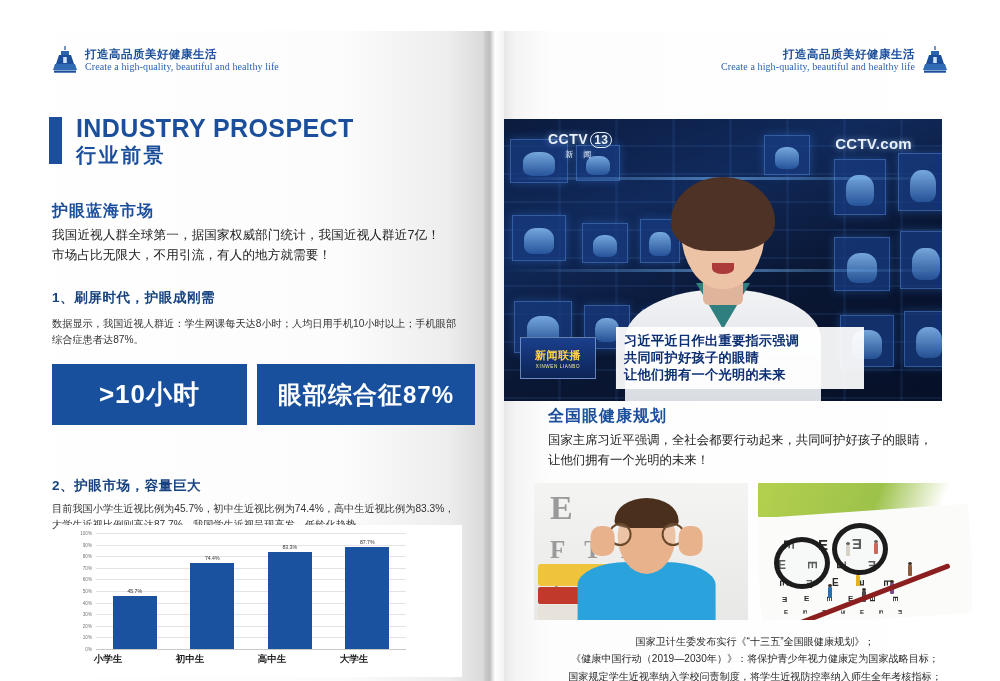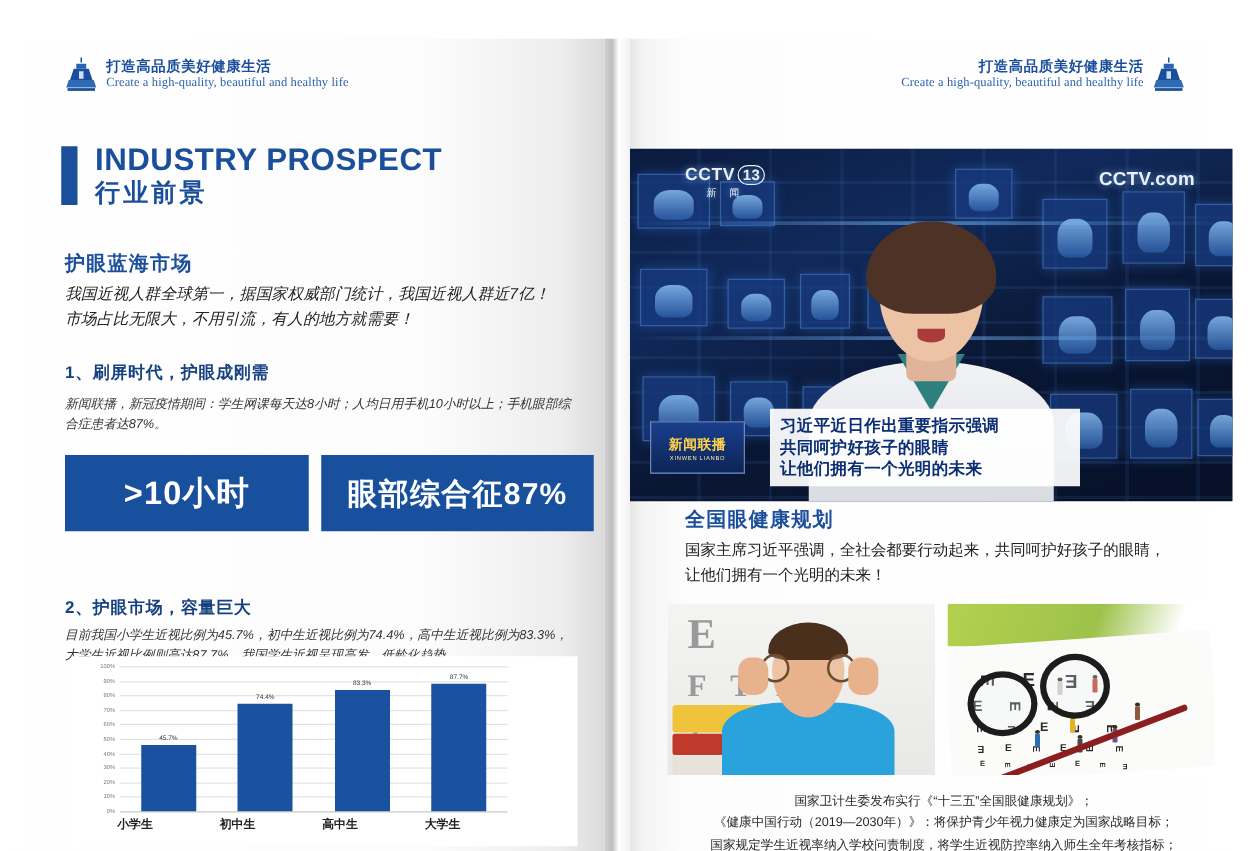--- a/index.html
+++ b/index.html
@@ -71,21 +71,21 @@
 
   .sec-h2 {
     position: absolute; font-size: 16px; font-weight: 700; color: #1b4f9c;
     letter-spacing: 1px;
   }
   .sec-h3 {
     position: absolute; font-size: 13.5px; font-weight: 700; color: #16427f;
     letter-spacing: .6px;
   }
   .body-txt {
-    position: absolute; color: #222; line-height: 1.55; font-style: italic;
+    position: absolute; color: #222; line-height: 1.55;
   }
   #blue-sea-head { left: 52px; top: 170px; }
   #blue-sea-body { left: 52px; top: 195px; width: 410px; font-size: 12.6px; letter-spacing: .1px; }
 
   #sec1-head { left: 52px; top: 258px; }
   #sec1-body { left: 52px; top: 285px; width: 410px; font-size: 10.2px; line-height: 1.6; color: #333; }
 
   #stat-row {
     position: absolute; left: 52px; top: 333px; display: flex; gap: 10px;
   }
@@ -132,21 +132,21 @@
     position: absolute; bottom: 100%; margin-bottom: 2px;
     font-size: 5.2px; color: #333; white-space: nowrap;
   }
   .xtick {
     position: absolute; top: 128px; font-size: 9.5px; font-weight: 700;
     color: #222; text-align: center; width: 60px;
   }
 
   
   #news-photo {
-    position: absolute; left: 504px; top: 88px; width: 482px; height: 282px;
+    position: absolute; left: 504px; top: 88px; width: 438px; height: 282px;
     overflow: hidden;
     background: linear-gradient(160deg, #0b1b3e 0%, #112a5c 30%, #0a1734 60%, #061027 100%);
   }
   .studio-wall {
     position: absolute; inset: 0;
     background:
       repeating-linear-gradient(to bottom, rgba(255,255,255,0) 0 26px, rgba(90,150,235,.10) 26px 28px),
       repeating-linear-gradient(to right, rgba(255,255,255,0) 0 54px, rgba(80,140,230,.09) 54px 57px);
   }
   .monitor {
@@ -357,21 +357,21 @@
     </div>
   </div>
 
   <div class="sec-h2" id="blue-sea-head">护眼蓝海市场</div>
   <div class="body-txt" id="blue-sea-body">
     <div>我国近视人群全球第一，据国家权威部门统计，我国近视人群近7亿！</div>
     <div>市场占比无限大，不用引流，有人的地方就需要！</div>
   </div>
 
   <div class="sec-h3" id="sec1-head">1、刷屏时代，护眼成刚需</div>
-  <div class="body-txt" id="sec1-body">新闻联播，新冠疫情期间：学生网课每天达8小时；人均日用手机10小时以上；手机眼部综合症患者达87%。</div>
+  <div class="body-txt" id="sec1-body">数据显示，我国近视人群近：学生网课每天达8小时；人均日用手机10小时以上；手机眼部综合症患者达87%。</div>
 
   <div id="stat-row">
     <div class="stat-box" id="stat-hours">&gt;10小时</div>
     <div class="stat-box" id="stat-synd">眼部综合征87%</div>
   </div>
 
   <div class="sec-h3" id="sec2-head">2、护眼市场，容量巨大</div>
   <div class="body-txt" id="sec2-body">目前我国小学生近视比例为45.7%，初中生近视比例为74.4%，高中生近视比例为83.3%，大学生近视比例则高达87.7%。我国学生近视呈现高发、低龄化趋势。</div>
 
   <div id="chart-card">

